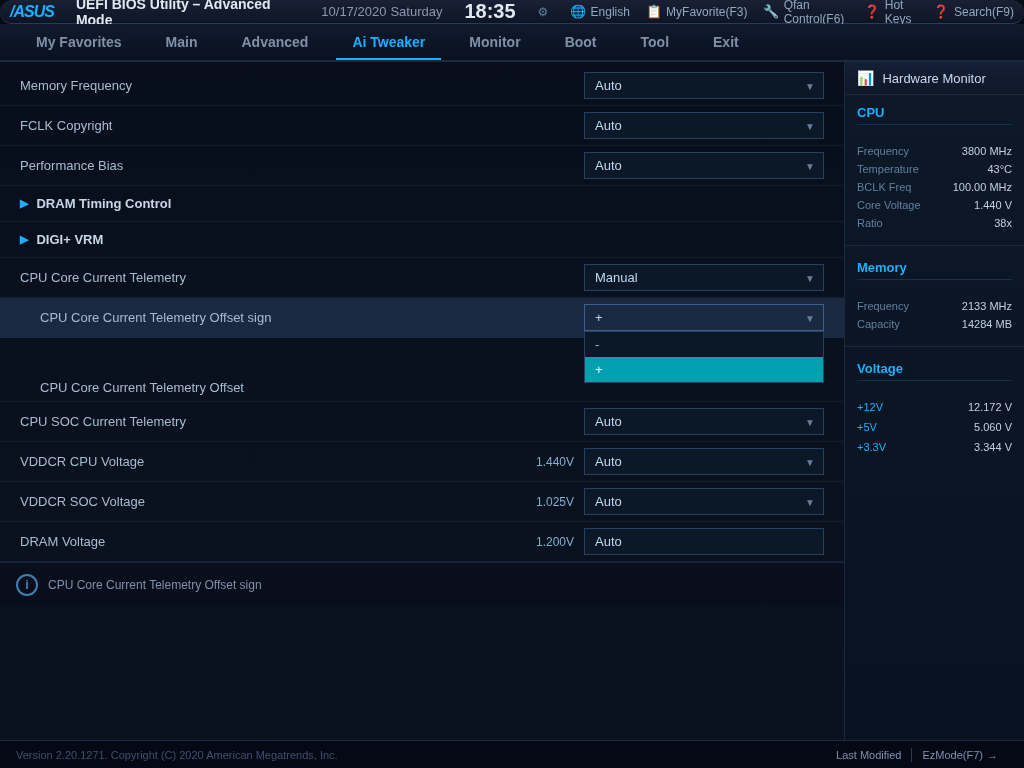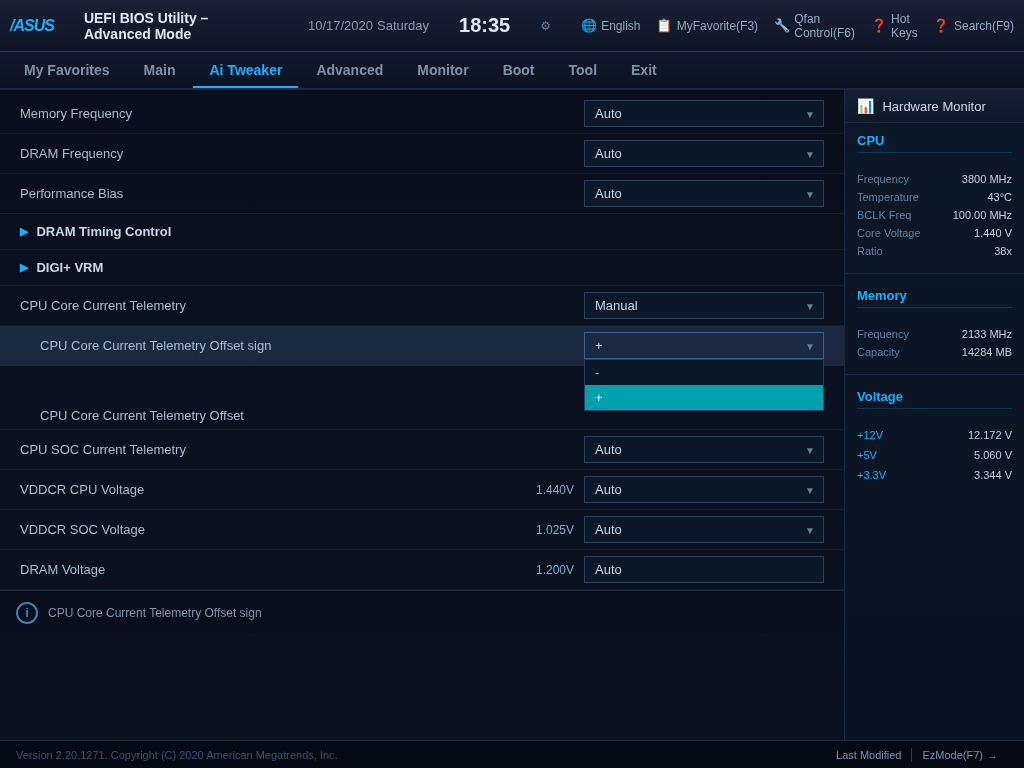--- a/index.html
+++ b/index.html
@@ -37,24 +37,25 @@
       height: 100%;
       display: flex;
       flex-direction: column;
     }
 
     
     .header {
       display: flex;
       align-items: center;
       background: linear-gradient(180deg, #1a2035 0%, #0d1525 100%);
-      height: 52px;
+      height: 24px;
       padding: 0 10px;
       border-bottom: 1px solid #2a3a5a;
-      gap: 30px;
+      gap: 22px;
+      border-radius: 17px;
     }
 
     .asus-logo {
       display: flex;
       align-items: center;
       gap: 6px;
     }
 
     .asus-logo-text {
       color: #1ab0ff;
@@ -110,23 +111,23 @@
     .tool-icon {
       font-size: 13px;
     }
 
     
     .navbar {
       display: flex;
       align-items: center;
       background: linear-gradient(180deg, #0f1a2e 0%, #0a1220 100%);
       height: 38px;
-      padding: 0 8px;
+      padding: 0 20px;
       border-bottom: 2px solid #1a2840;
-      gap: 2px;
+      gap: 12px;
     }
 
     .nav-item {
       padding: 8px 16px;
       font-size: 14px;
       font-weight: 600;
       color: #8090a8;
       cursor: pointer;
       position: relative;
     }
@@ -438,41 +439,41 @@
       <div class="header-tool-item">
         <span class="tool-icon">❓</span>
         <span>Search(F9)</span>
       </div>
     </div>
   </div>
 
   <div class="navbar">
     <div class="nav-item">My Favorites</div>
     <div class="nav-item">Main</div>
+    <div class="nav-item">Advanced</div>
     <div class="nav-item active">Ai Tweaker</div>
-    <div class="nav-item">Advanced</div>
     <div class="nav-item">Monitor</div>
     <div class="nav-item">Boot</div>
     <div class="nav-item">Tool</div>
     <div class="nav-item">Exit</div>
   </div>
 
   <div class="main-layout">
 
     <div class="content-area">
 
       <div class="settings-row">
         <span class="settings-label">Memory Frequency</span>
         <div class="dropdown-wrapper">
           <button class="dropdown-btn">Auto<span class="dropdown-arrow">▼</span></button>
         </div>
       </div>
 
       <div class="settings-row">
-        <span class="settings-label">DRAM Frequency</span>
+        <span class="settings-label">FCLK Copyright</span>
         <div class="dropdown-wrapper">
           <button class="dropdown-btn">Auto<span class="dropdown-arrow">▼</span></button>
         </div>
       </div>
 
       <div class="settings-row">
         <span class="settings-label">Performance Bias</span>
         <div class="dropdown-wrapper">
           <button class="dropdown-btn">Auto<span class="dropdown-arrow">▼</span></button>
         </div>

